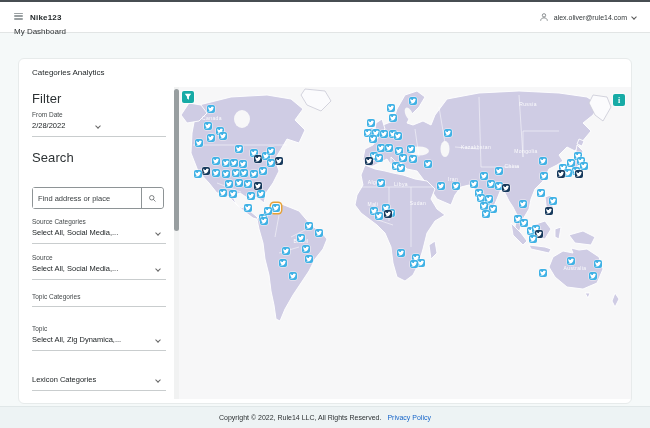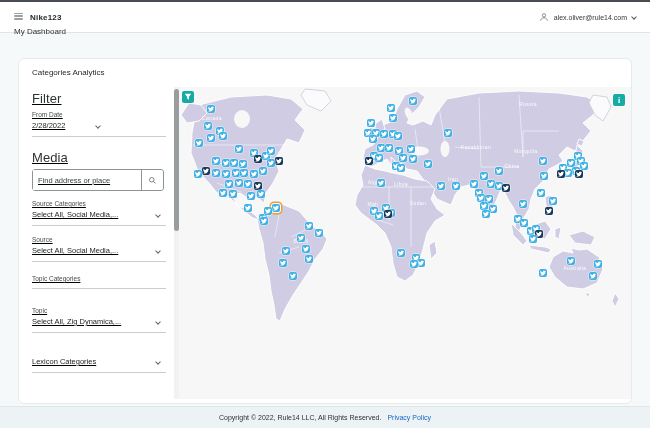--- a/index.html
+++ b/index.html
@@ -21,30 +21,30 @@
   
   .breadcrumb { position:absolute; top:27px; left:14px; font-size:8px; color:#2c3133; }
 
   
   .card { position:absolute; left:18px; top:58px; width:614px; height:346px; background:#fff;
     border:1px solid #e7ebeb; border-radius:6px; }
   .card-title { position:absolute; left:13px; top:9px; font-size:8px; color:#24292b; }
 
   
   .filter-panel { position:absolute; left:10px; top:28px; width:150px; height:312px; background:#fff; overflow:hidden; }
-  .panel-inner { padding:4px 10px 0 3px;text-decoration:underline; }
+  .panel-inner { padding:4px 10px 0 3px; }
   .panel-h { font-size:13px; color:#2d3234; font-weight:400; letter-spacing:.1px; }
   .dates-row { display:flex; margin-top:5px; }
   .date-col { width:68px; }
   .f-label { font-size:6.5px; color:#44494b; margin-bottom:3px; }
   .f-value { font-size:7.5px; color:#202527; display:flex; align-items:center; justify-content:space-between; cursor:pointer; }
   .f-value .chev { border-color:#666; }
   .divider { height:1px; background:#c9cdce; margin-top:6px; width:134px; }
   .search-h { margin-top:13px; }
-  .search-box { margin-top:4px; width:132px; height:22px; border:1px solid #8e9496; border-radius:3px; display:flex; align-items:stretch; background:#fff; }
+  .search-box { margin-top:22px; width:132px; height:22px; border:1px solid #8e9496; border-radius:3px; display:flex; align-items:stretch; background:#fff; }
   .search-box input { flex:1; border:none; outline:none; font-size:7.5px; padding:0 5px; color:#202527; min-width:0; font-family:"Liberation Sans",sans-serif; }
   .search-box input::placeholder { color:#3c4143; opacity:1; }
   .search-btn { width:22px; border-left:1px solid #8e9496; display:flex; align-items:center; justify-content:center; cursor:pointer; background:#fff; border-radius:0 3px 3px 0; }
   .search-btn svg { width:9px; height:9px; stroke:#33383a; fill:none; stroke-width:1.6; }
   .field { margin-top:9px; }
   .field:nth-of-type(2) { margin-top:10px; }
   .field:nth-of-type(3) { margin-top:13px; }
   .field:nth-of-type(4) { margin-top:18px; }
   .field:nth-of-type(5) { margin-top:24px; }
   .field .f-value { width:128px; }
@@ -108,21 +108,21 @@
         <div class="date-col">
           <div class="f-label">From Date</div>
           <div class="f-value">
             <span>2/28/2022</span>
               <span class="chev"></span>
           </div>
         </div>
       </div>
       <div class="divider"></div>
 
-      <div class="panel-h search-h">Media</div>
+      <div class="panel-h search-h">Search</div>
       <div class="search-box">
         <input type="text" placeholder="Find address or place" style="">
         <div class="search-btn">
           <svg viewBox="0 0 24 24">
               <circle cx="10" cy="10" r="6"></circle>
               <line x1="14.5" y1="14.5" x2="20" y2="20"></line>
             </svg>
         </div>
       </div>
 

